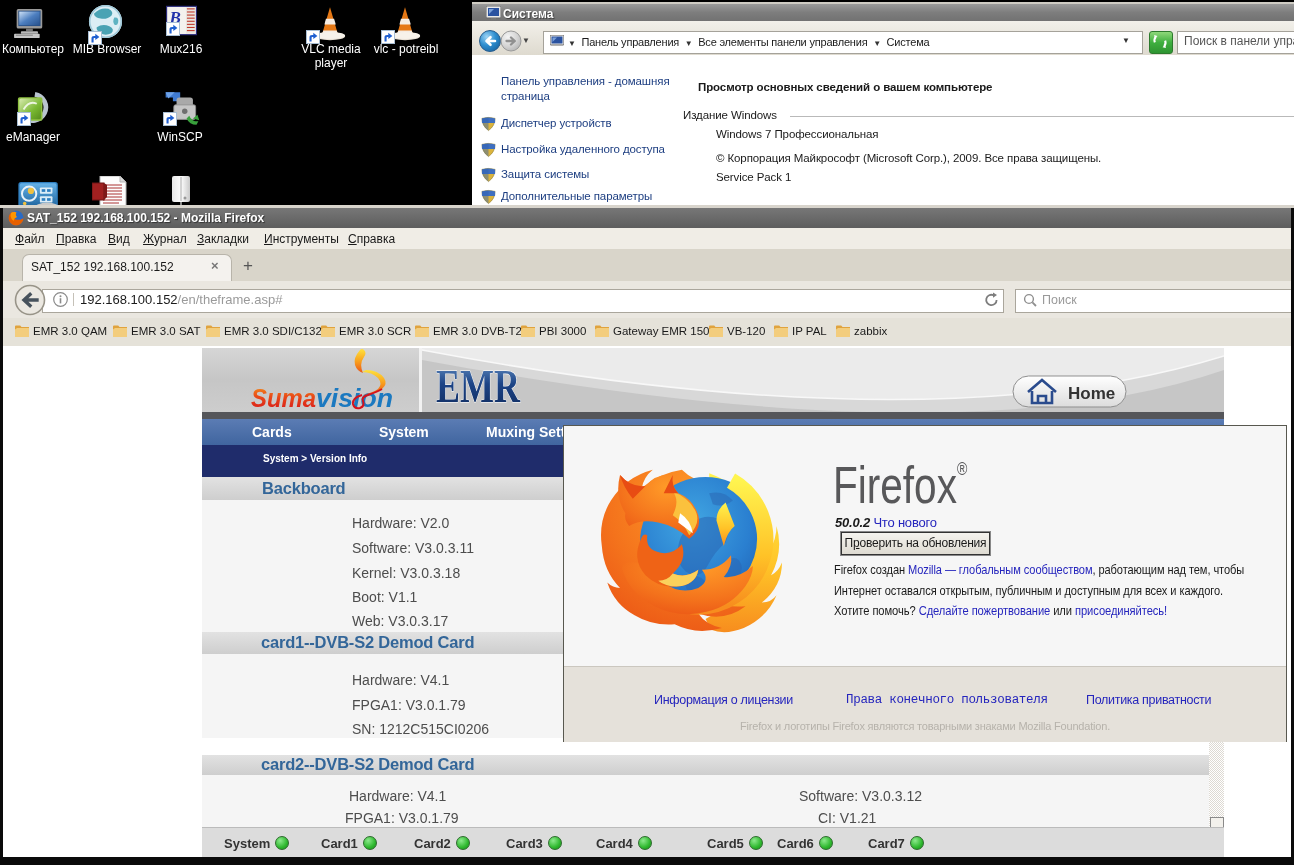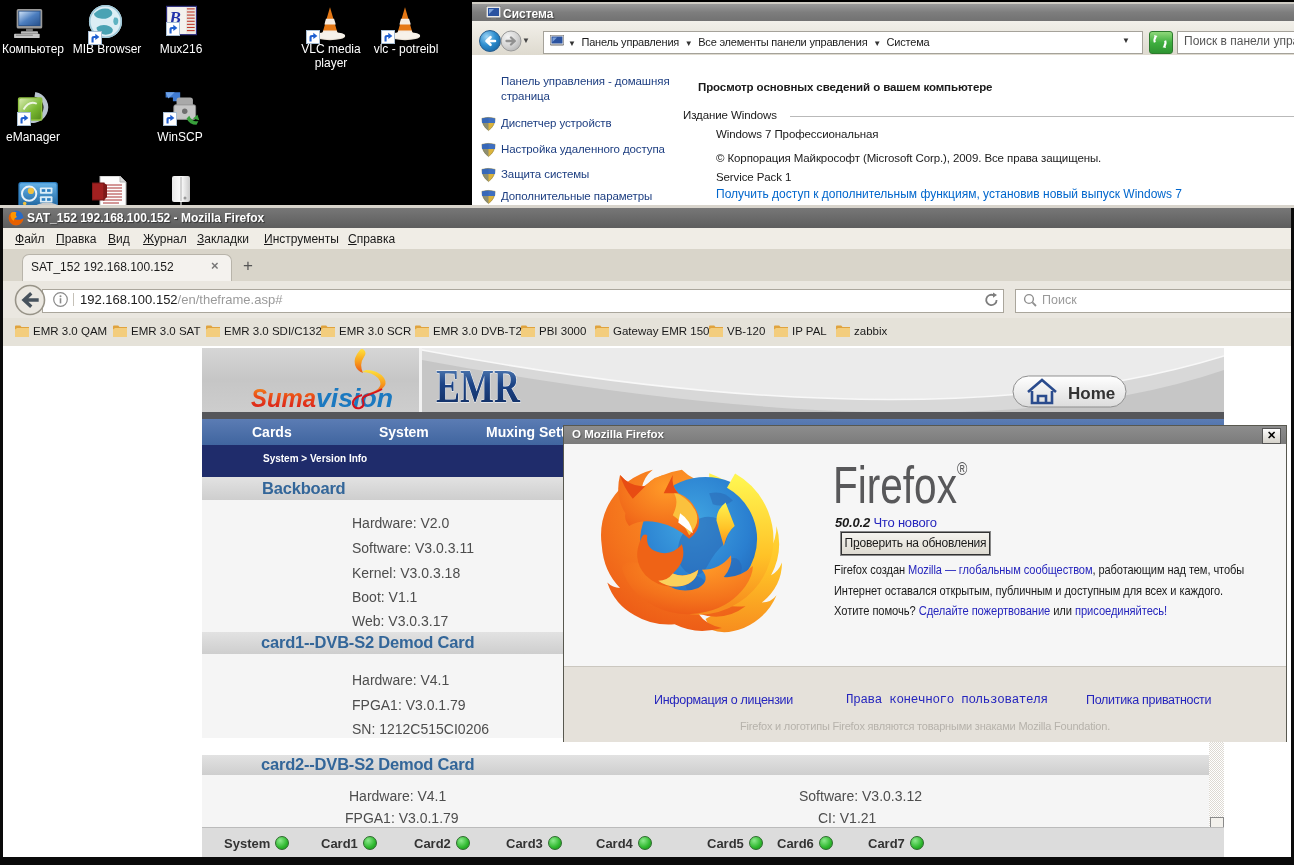--- a/index.html
+++ b/index.html
@@ -286,21 +286,20 @@
       </svg>
     <svg class="abs" style="left:9px;top:134px" width="15" height="16" viewBox="0 0 16 16">
         <use href="#shield"></use>
       </svg>
     <div class="sysblack" style="left:226px;top:26px;font-weight:bold;">Просмотр основных сведений о вашем компьютере</div>
     <div class="sysblack" style="left:211px;top:54px;">Издание Windows</div>
     <div style="position:absolute;left:318px;top:61px;width:504px;height:1px;background:#b9b9b9;"></div>
     <div class="sysblack" style="left:244px;top:73px;">Windows 7 Профессиональная</div>
     <div class="sysblack" style="left:244px;top:97px;">© Корпорация Майкрософт (Microsoft Corp.), 2009. Все права защищены.</div>
     <div class="sysblack" style="left:244px;top:116px;">Service Pack 1</div>
-    <div style="position:absolute;left:244px;top:132px;color:#0066cc;font-size:12px;white-space:nowrap;">Получить доступ к дополнительным функциям, установив новый выпуск Windows 7</div>
   </div>
   <svg width="0" height="0" style="position:absolute">
     <defs>
       <g id="shield">
         <path d="M1 2 Q8 0 15 2 Q15 10 8 15 Q1 10 1 2Z" fill="#dcb43c" stroke="#8a7a30" stroke-width=".6"></path>
         <path d="M1 2 Q8 0 15 2 L15 7 L1 7 Z" fill="#3f6fbf"></path>
         <path d="M8 1 L8 15 Q1 10 1 2 Q4.5 1 8 1Z" fill="#2f5faf" opacity=".45"></path>
       </g>
     </defs>
   </svg>
@@ -511,24 +510,20 @@
       <span class="led" style="left:666px;">Card7</span>
     </div>
   </div>
 </div>
 
 <div class="abs" style="left:0;top:857px;width:1294px;height:8px;background:#0a0a0a;"></div>
 <div class="abs" style="left:0;top:208px;width:3px;height:657px;background:#0a0a0a;"></div>
 <div class="abs" style="left:1291px;top:208px;width:3px;height:657px;background:#0a0a0a;"></div>
 <div id="dlg">
 
-  <div style="position:absolute;left:0;top:0;width:722px;height:18px;background:linear-gradient(#8d8d8d,#7b7b7b);">
-    <span style="position:absolute;left:8px;top:2px;color:#fff;font-weight:bold;font-size:11.5px;text-shadow:1px 1px 1px #555;">О Mozilla Firefox</span>
-    <div style="position:absolute;right:5px;top:2px;width:17px;height:14px;background:linear-gradient(#fdfdfd,#d5d2ca);border:1px solid #555;text-align:center;line-height:13px;font-size:11px;font-weight:bold;color:#000;">✕</div>
-  </div>
 
   <div style="position:absolute;left:0;top:18px;width:722px;height:222px;background:#f6f6f6;"></div>
 
   <div style="position:absolute;left:0;top:240px;width:722px;height:75px;background:#e5e1da;border-top:1px solid #cbc7bf;">
     <span class="blue" style="position:absolute;left:82px;top:26px;font-size:12.5px;letter-spacing:-0.3px;margin-left:8px;">Информация о лицензии</span>
     <span class="blue" style="position:absolute;left:282px;top:26px;font-size:12.5px;letter-spacing:-0.3px;font-family:Liberation Mono, monospace;">Права конечного пользователя</span>
     <span class="blue" style="position:absolute;left:522px;top:26px;font-size:12.5px;letter-spacing:-0.3px;">Политика приватности</span>
     <div style="position:absolute;left:0;top:53px;width:722px;text-align:center;font-size:11px;color:#b6b2ab;letter-spacing:-0.2px;">Firefox и логотипы Firefox являются товарными знаками Mozilla Foundation.</div>
   </div>
 

